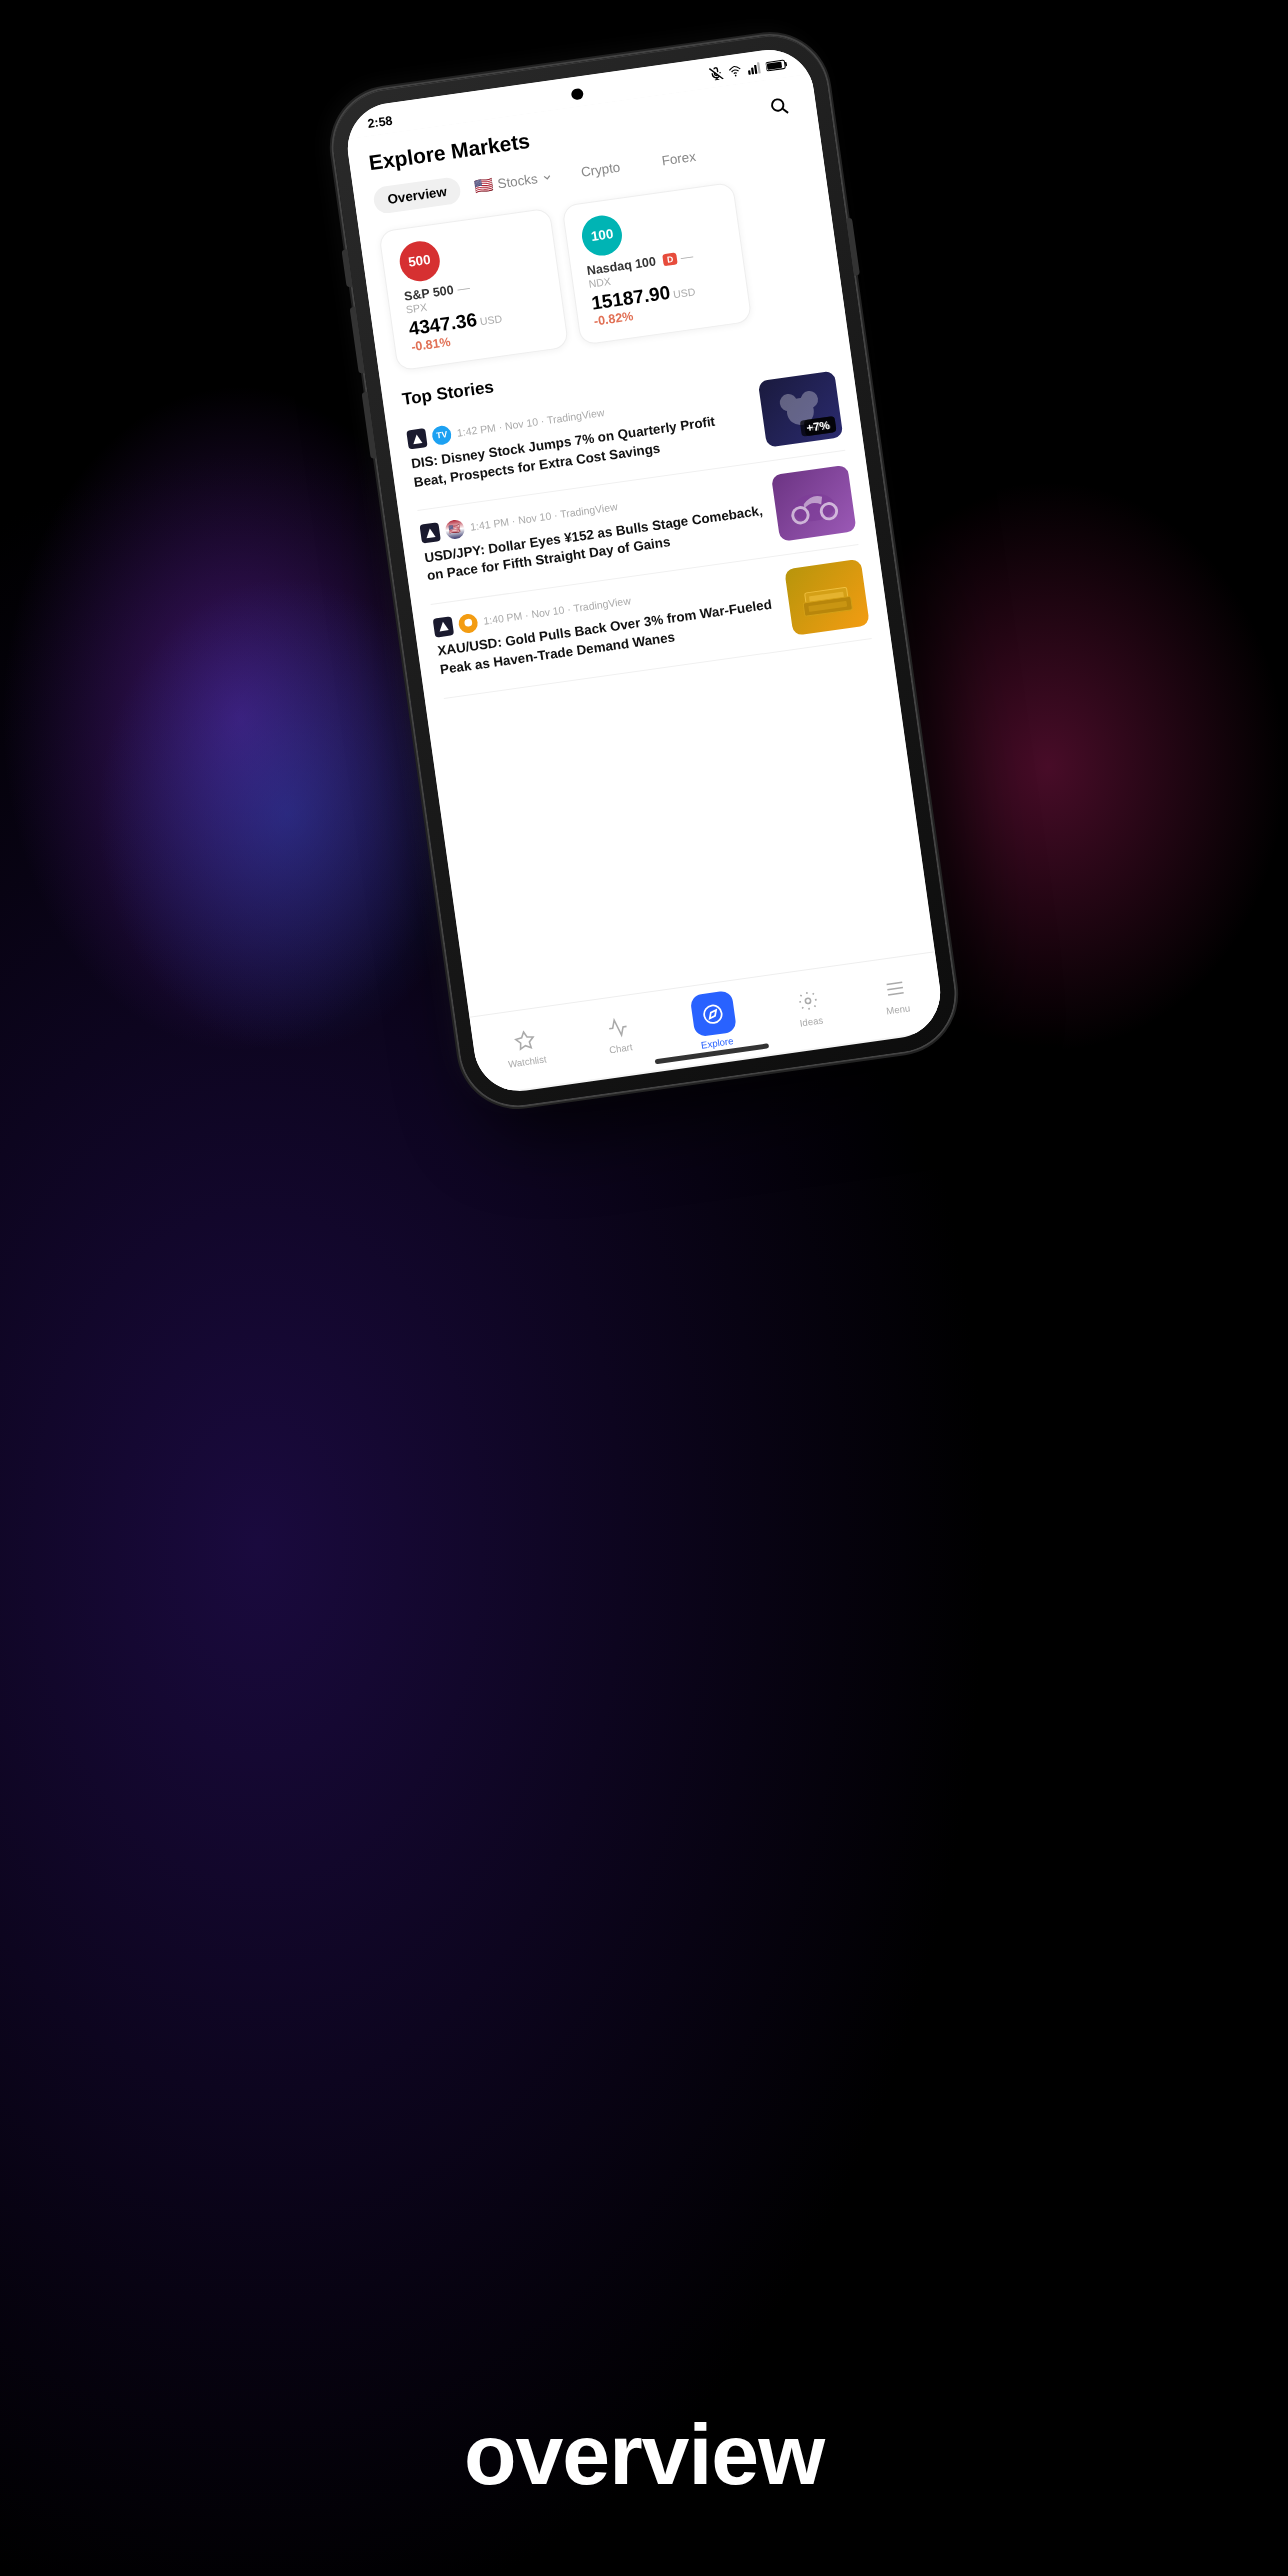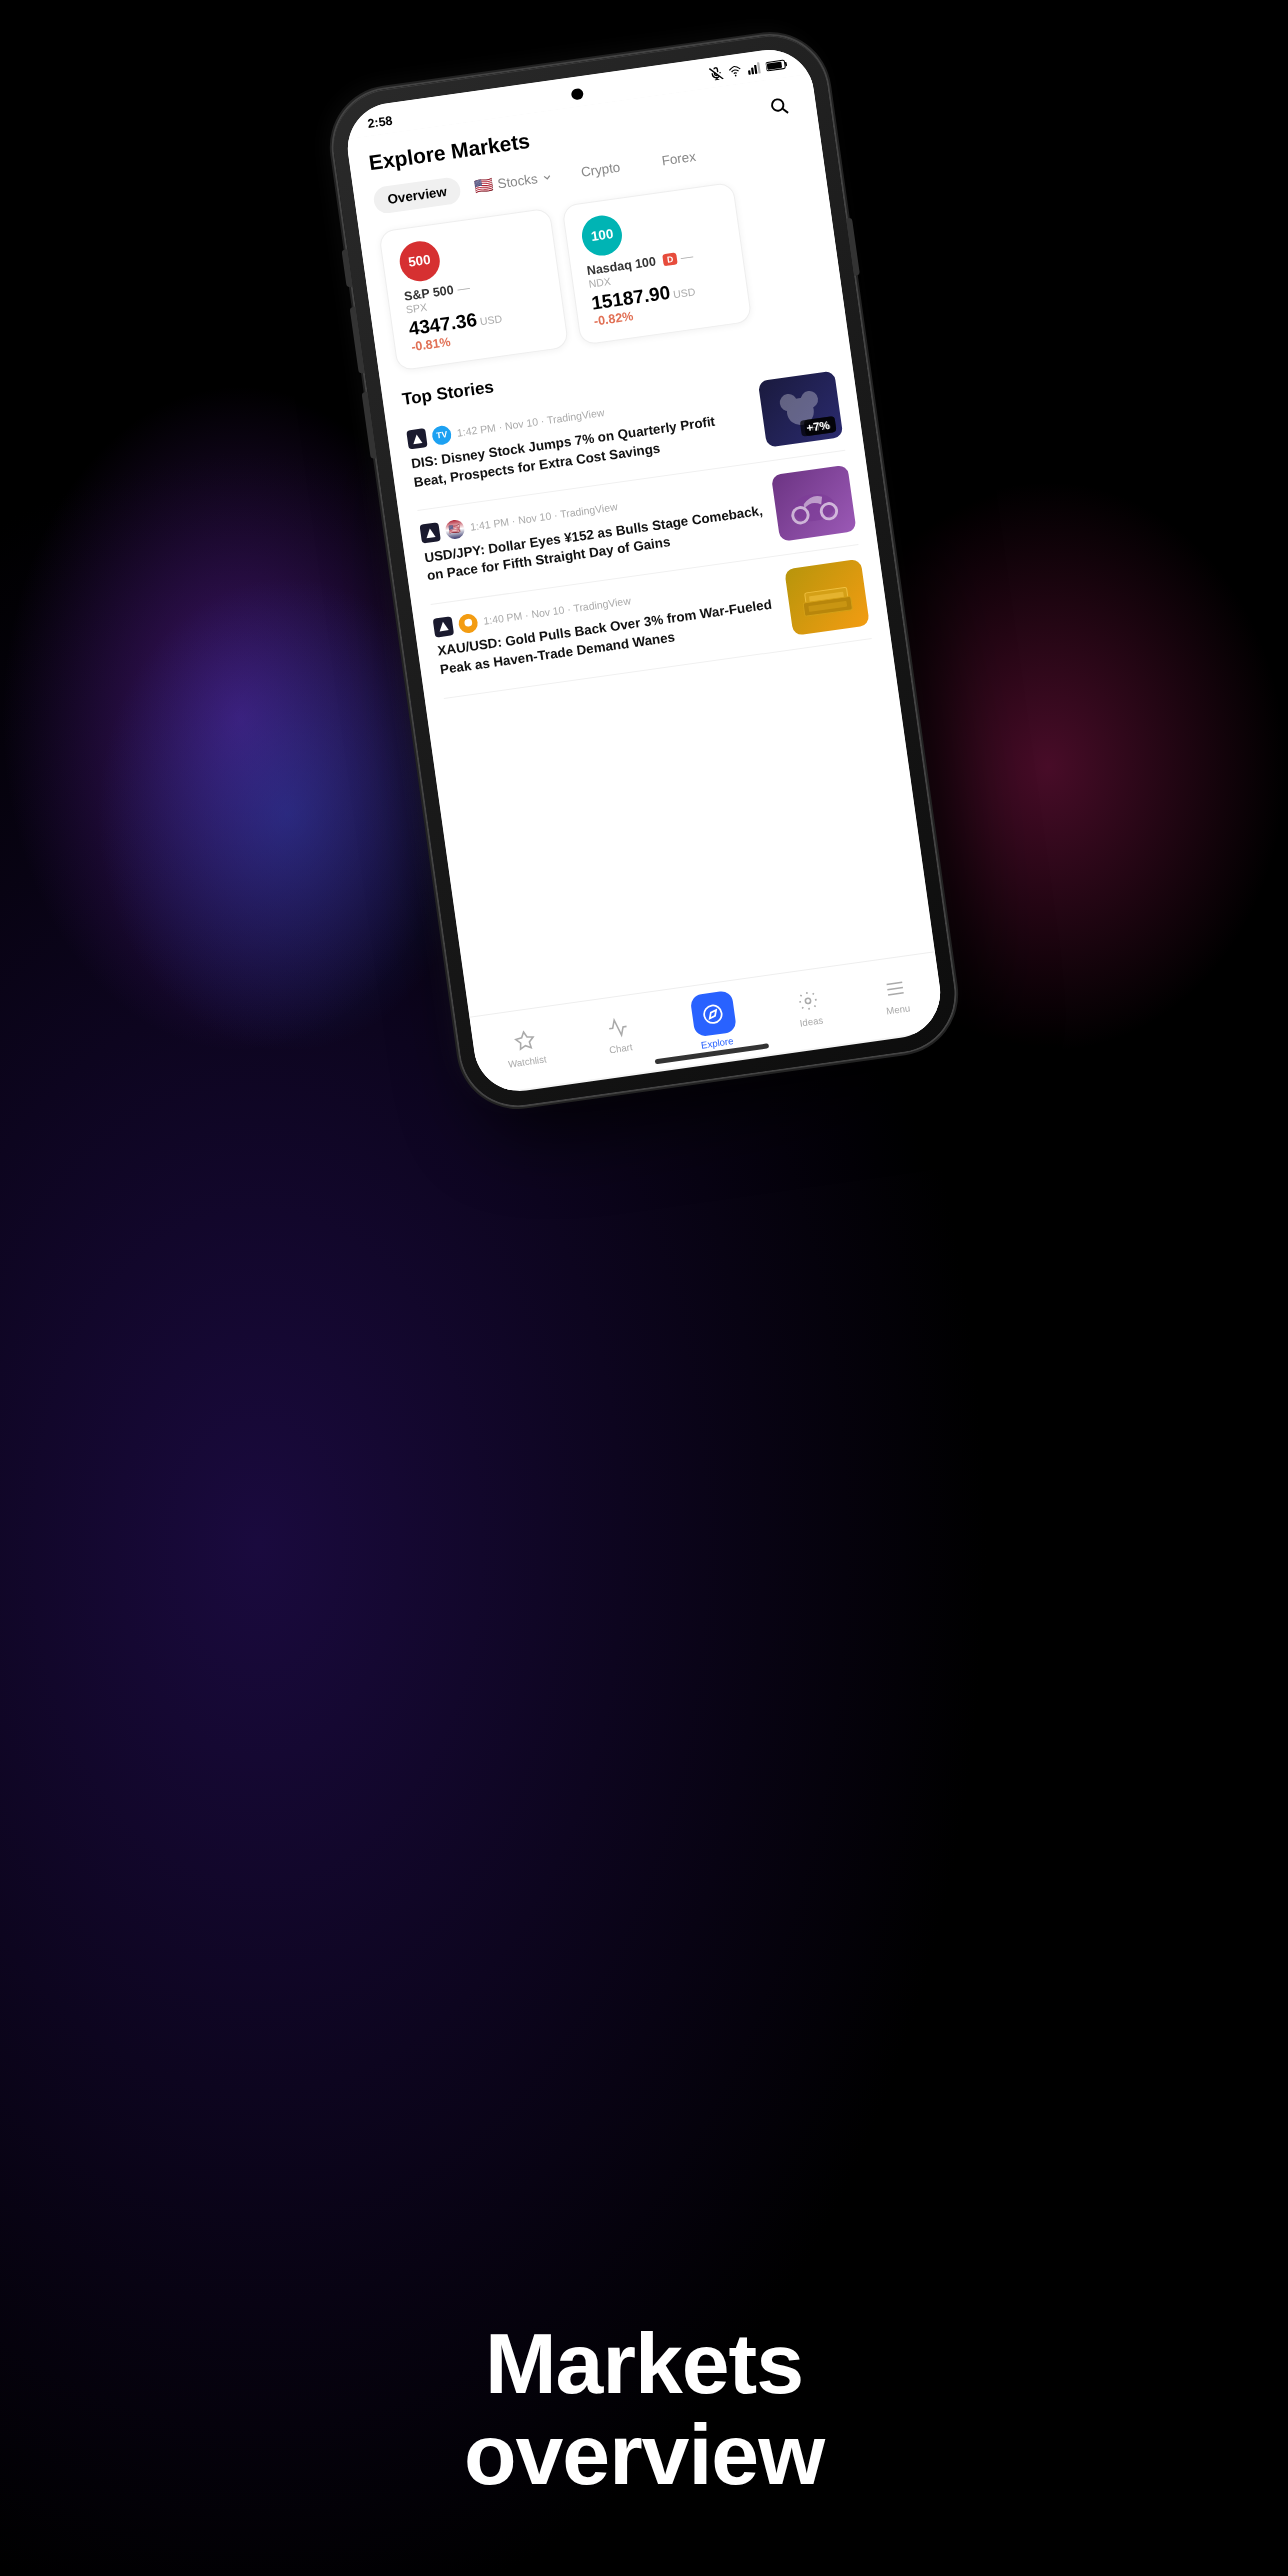--- a/index.html
+++ b/index.html
@@ -444,21 +444,20 @@
   </style>
 </head>
 <body>
 
 <div class="bg-gradient"></div>
 <div class="bg-glow-purple"></div>
 <div class="bg-glow-blue"></div>
 <div class="bg-glow-pink"></div>
 
 <div class="bottom-text">
-  <h2>Markets</h2>
   <h2>overview</h2>
 </div>
 
 <div class="phone-wrapper">
   <div class="phone-outer">
 
     <div class="side-btn-right"></div>
     <div class="side-btn-left1"></div>
     <div class="side-btn-left2"></div>
     <div class="side-btn-left3"></div>

